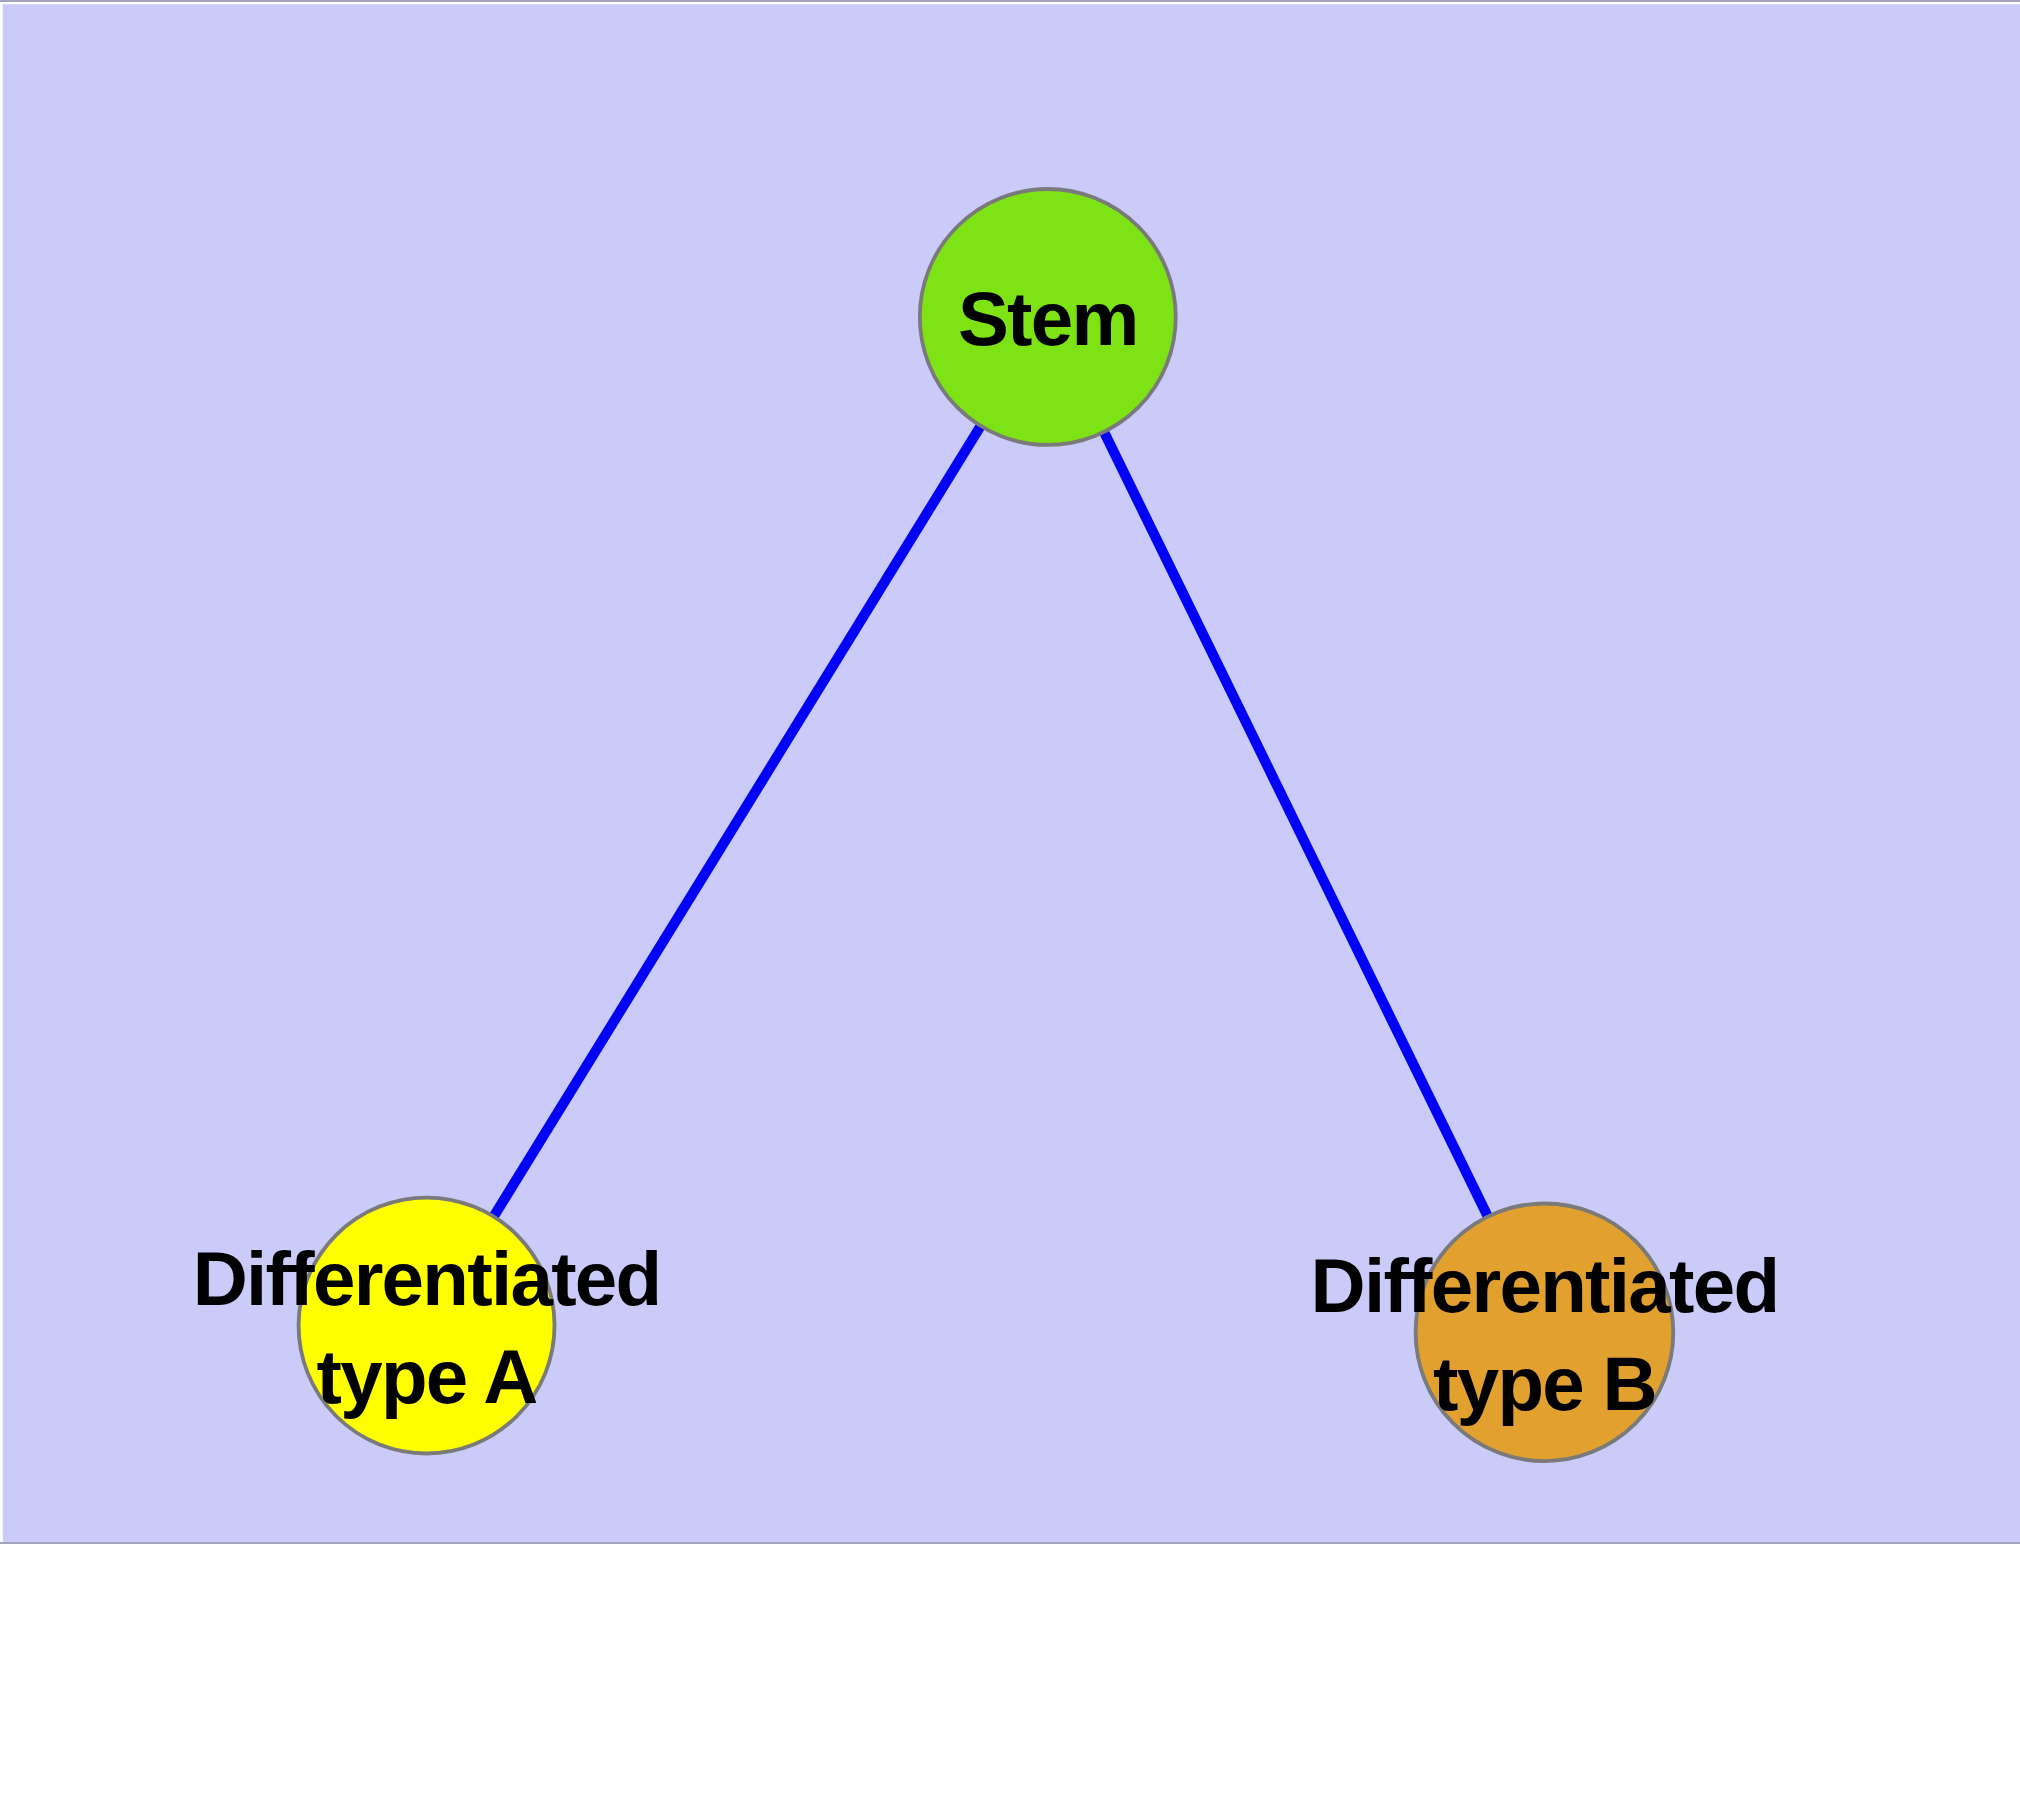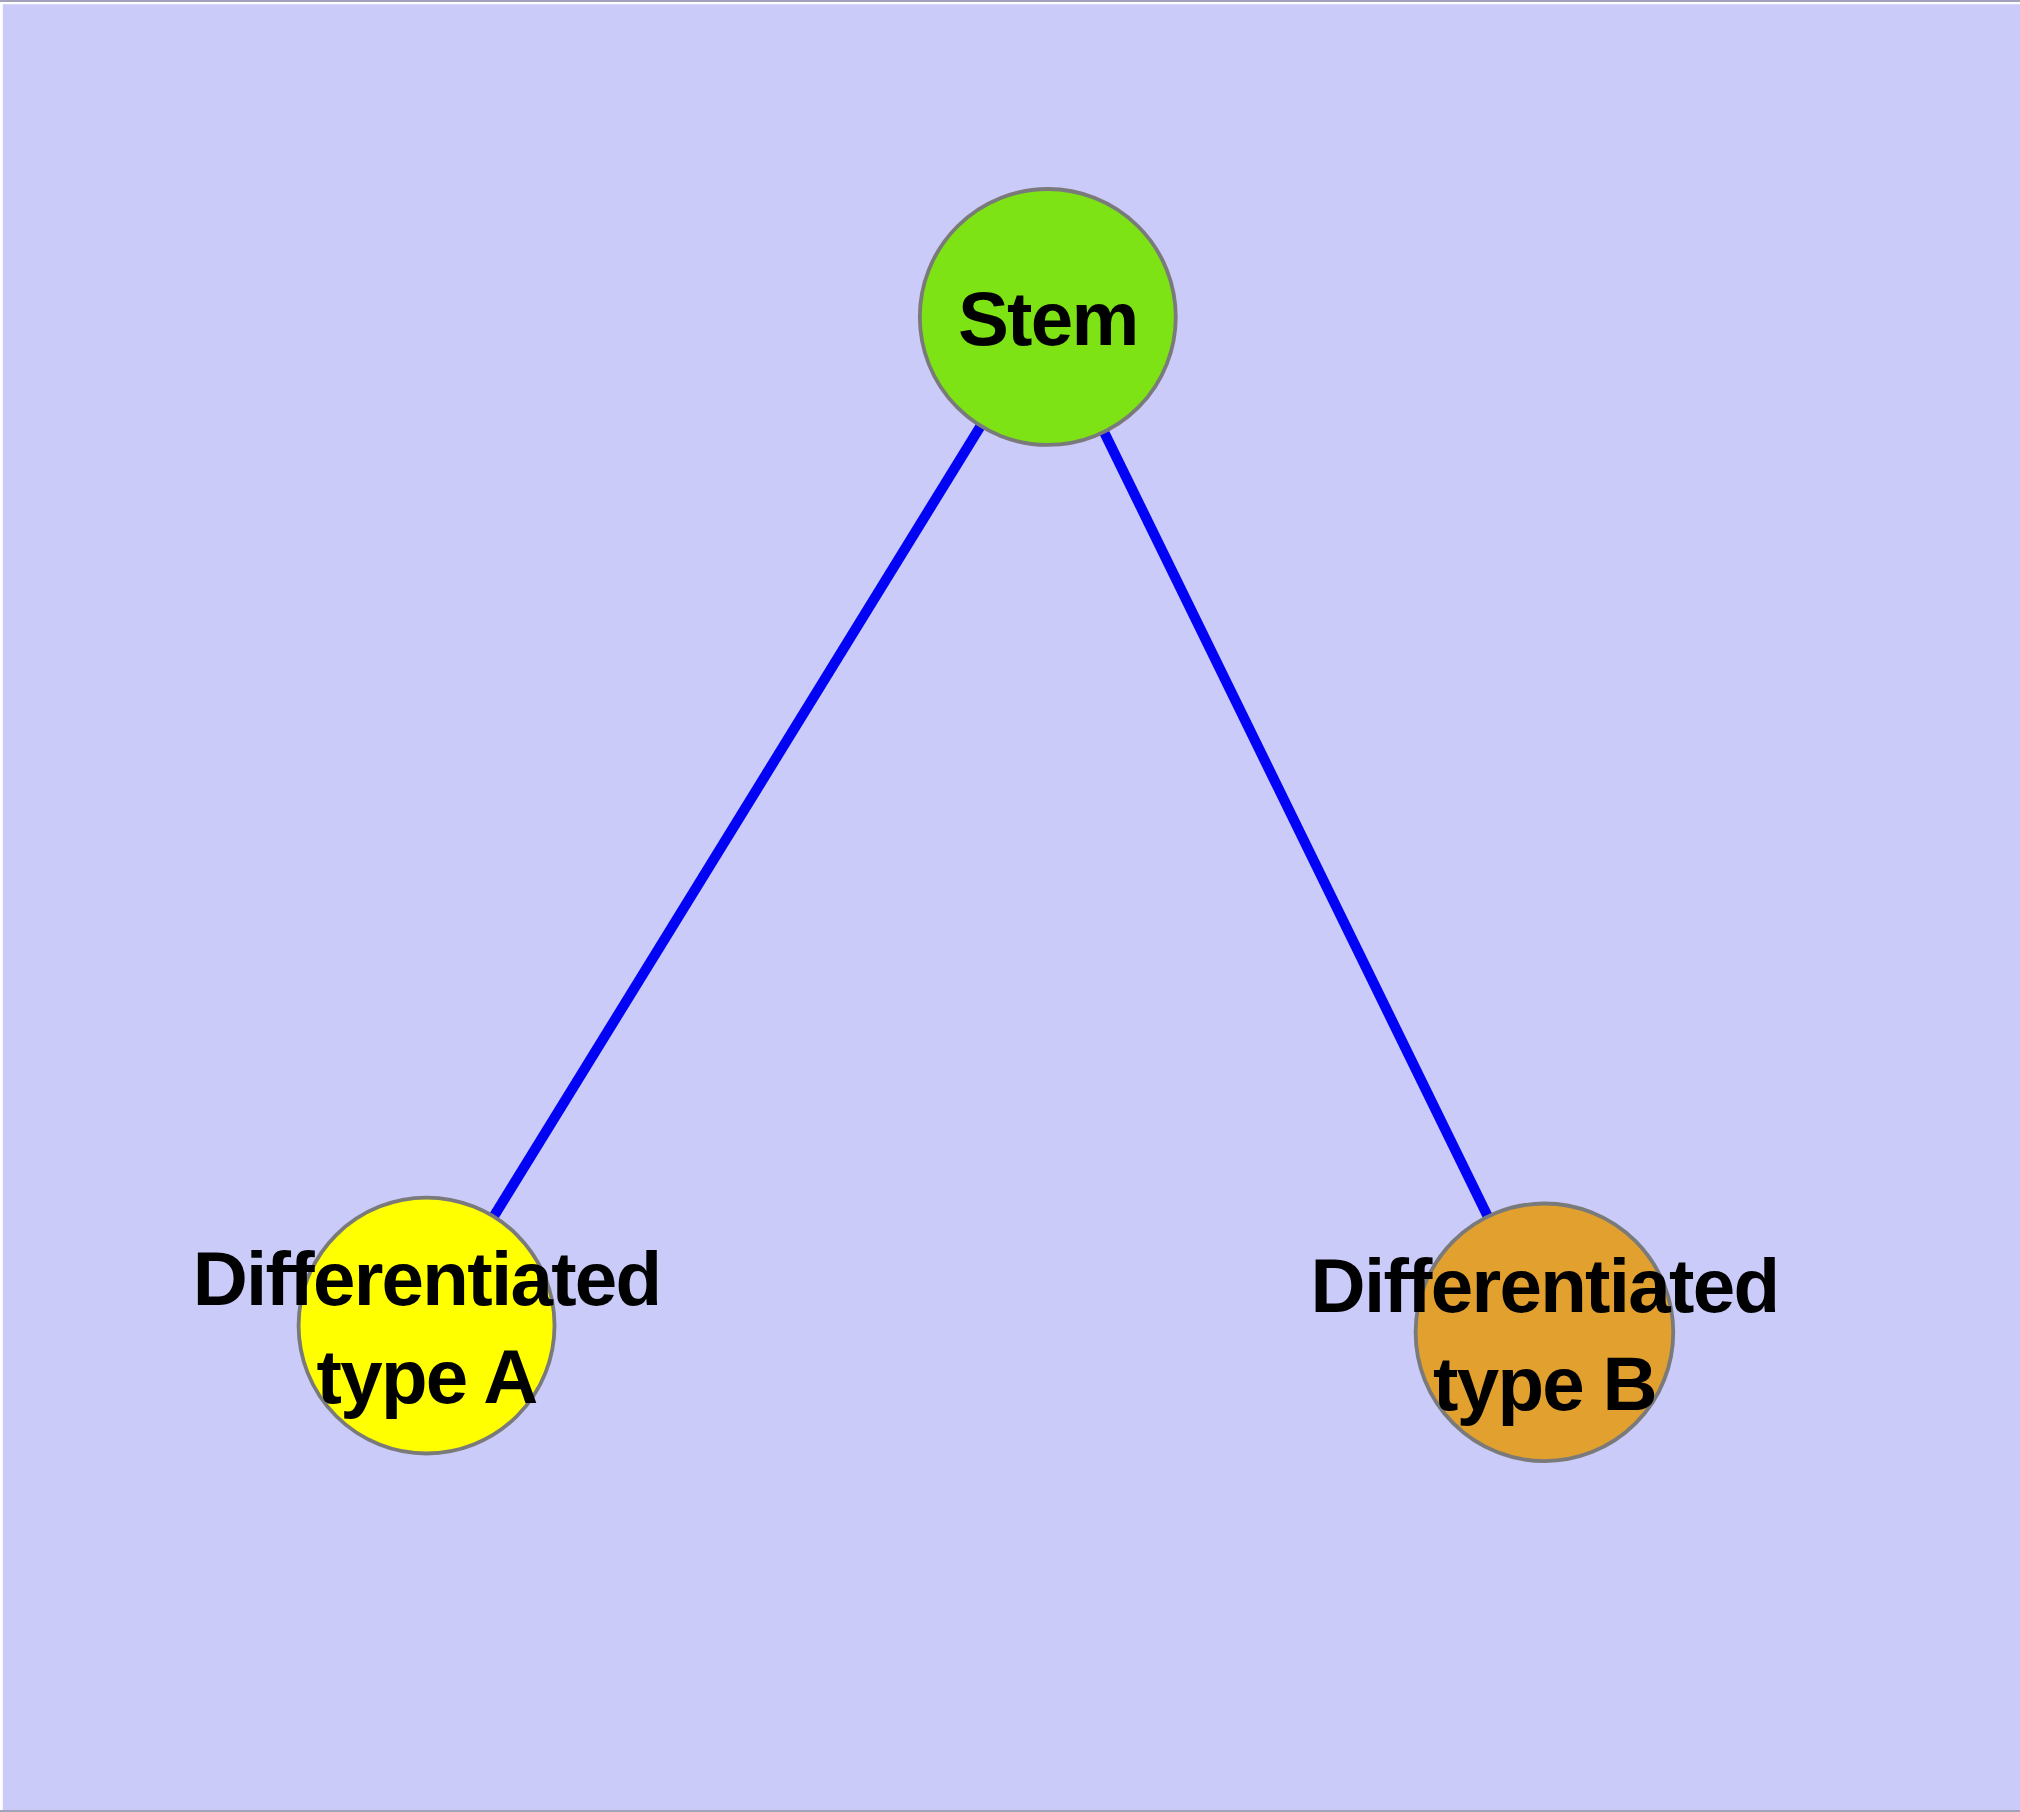--- a/index.html
+++ b/index.html
@@ -3,21 +3,21 @@
 <meta charset="utf-8">
 <style>
   html, body {
     margin: 0;
     padding: 0;
     background: #ffffff;
   }
   .window {
     position: relative;
     width: 2021px;
-    height: 1812px;
+    height: 1544px;
     background: #ffffff;
     overflow: hidden;
     font-family: "Liberation Sans", sans-serif;
   }
   .edge-line-top, .edge-line-bottom {
     position: absolute;
     left: 0;
     width: 100%;
     height: 1.7px;
     background: #a2a2bb;

